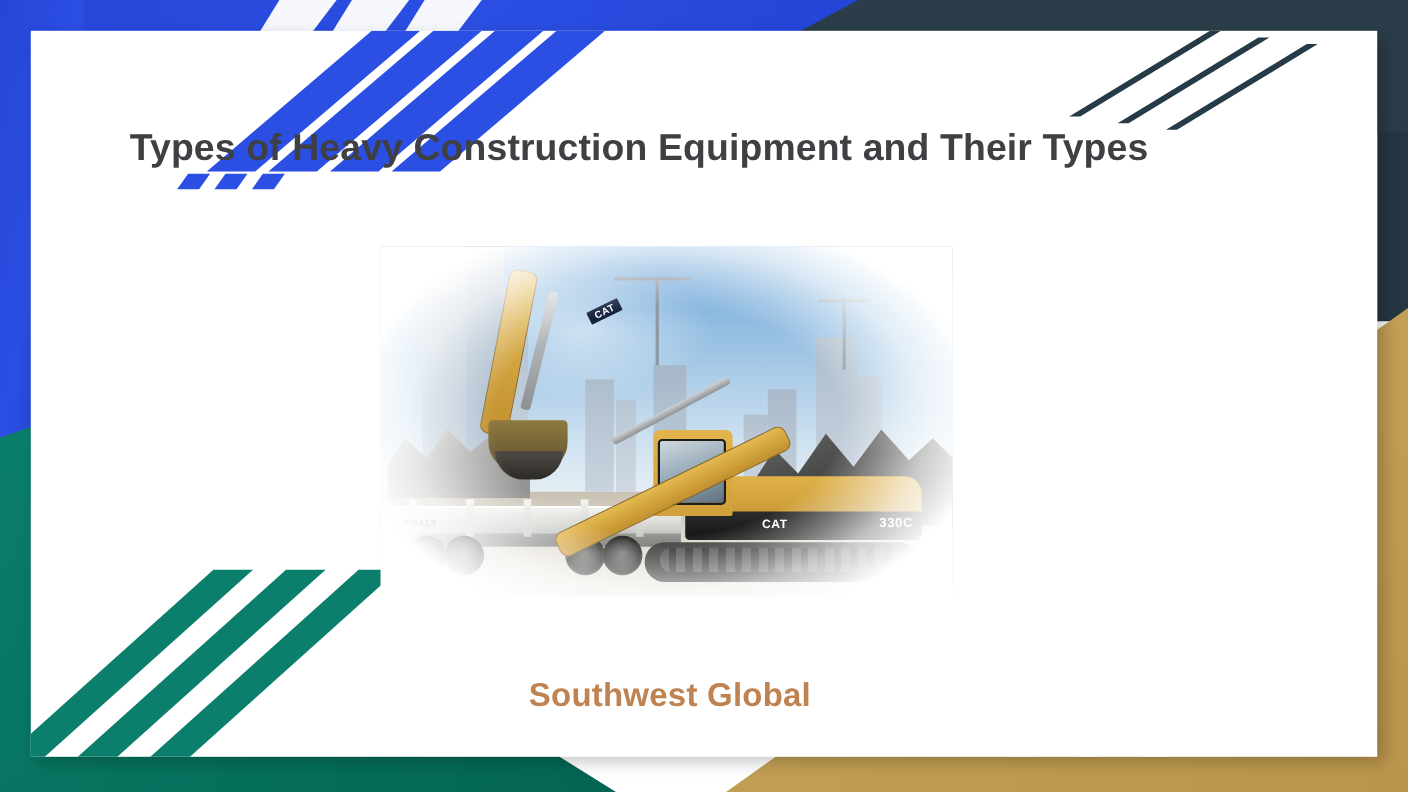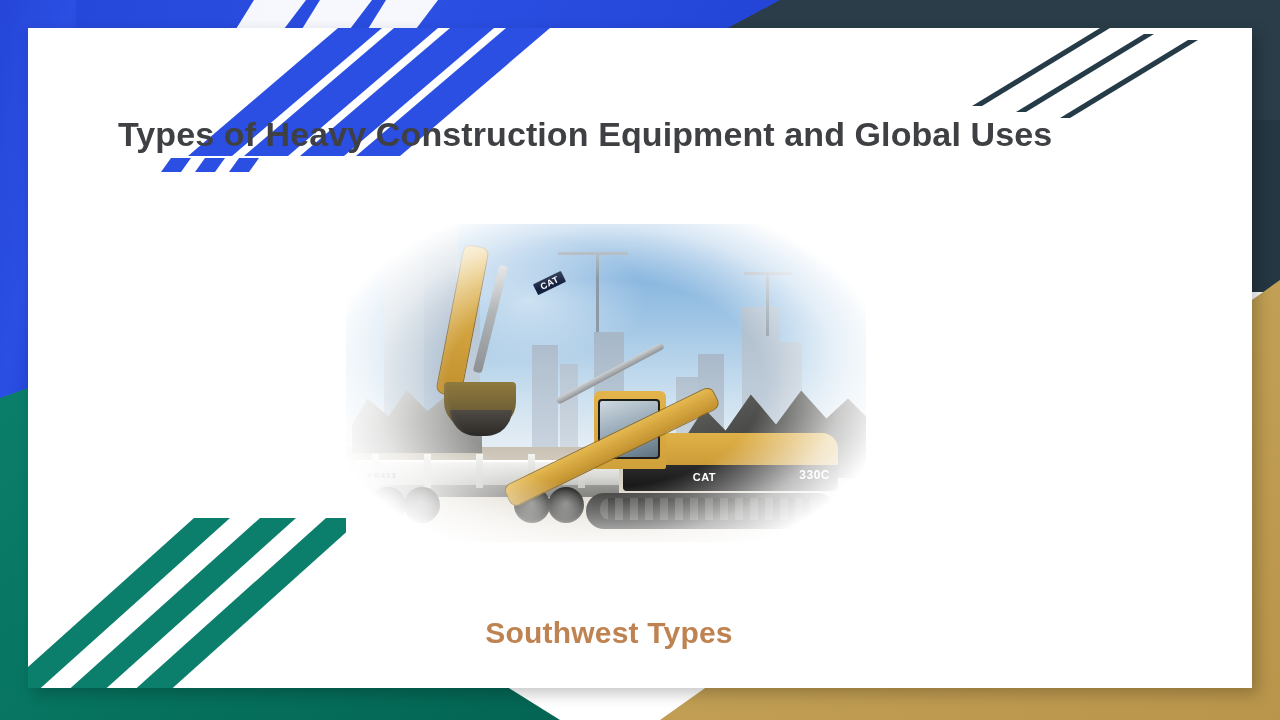--- a/index.html
+++ b/index.html
@@ -445,21 +445,21 @@
     </svg>
 
     <svg class="stripes-gold" viewBox="0 0 360 90">
       <g fill="#ffffff">
         <polygon points="24,90 84,28 110,28 50,90"></polygon>
         <polygon points="84,90 144,28 170,28 110,90"></polygon>
         <polygon points="144,90 204,28 230,28 170,90"></polygon>
       </g>
     </svg>
 
-    <div class="title">Types of Heavy Construction Equipment and Global Uses</div>
+    <div class="title">Types of Heavy Construction Equipment and Their Types</div>
 
     <div class="photo-wrap">
       <div class="photo">
         <div class="photo-inner">
           <div class="sky"></div>
           <div class="sun-haze"></div>
           <div class="ground"></div>
 
           <div class="bldg t1"></div>
           <div class="bldg t2"></div>
@@ -507,16 +507,16 @@
           <div class="grapple-jaw"></div>
 
           <div class="cat-decal decal-boom">CAT</div>
           <div class="cat-decal decal-cat-body">CAT</div>
           <div class="cat-decal decal-330c">330C</div>
         </div>
         <div class="photo-fade"></div>
       </div>
     </div>
 
-    <div class="subtitle">Southwest Types</div>
+    <div class="subtitle">Southwest Global</div>
 
   </div>
 </div>
 
 </body></html>

